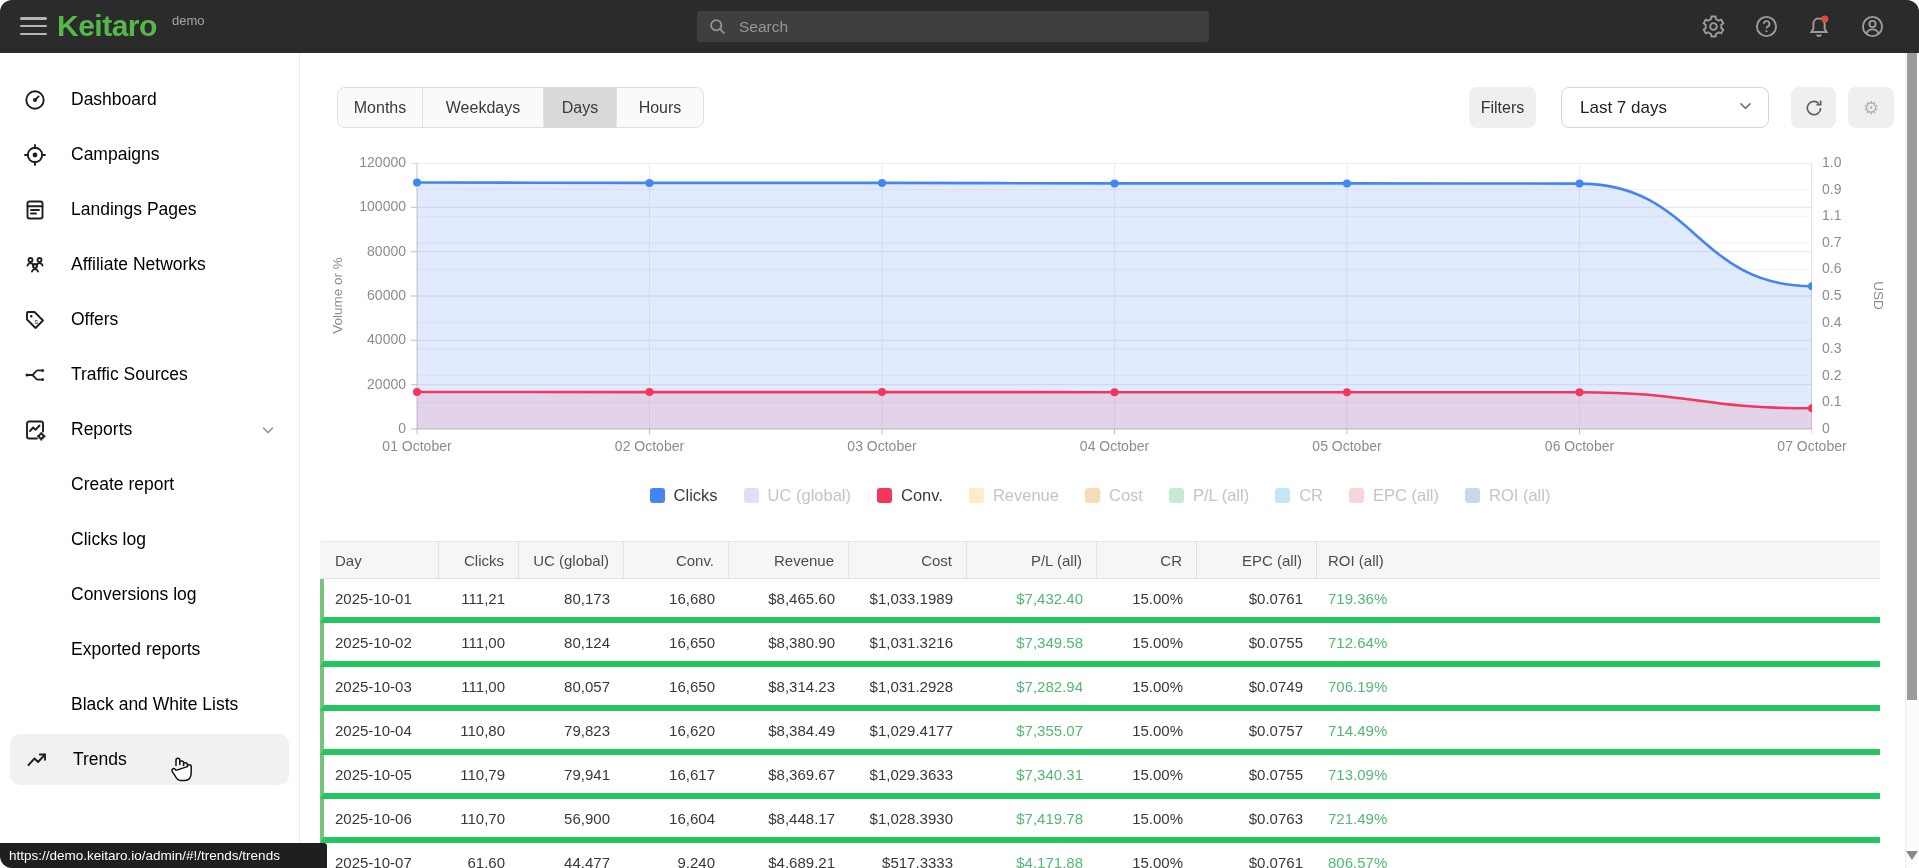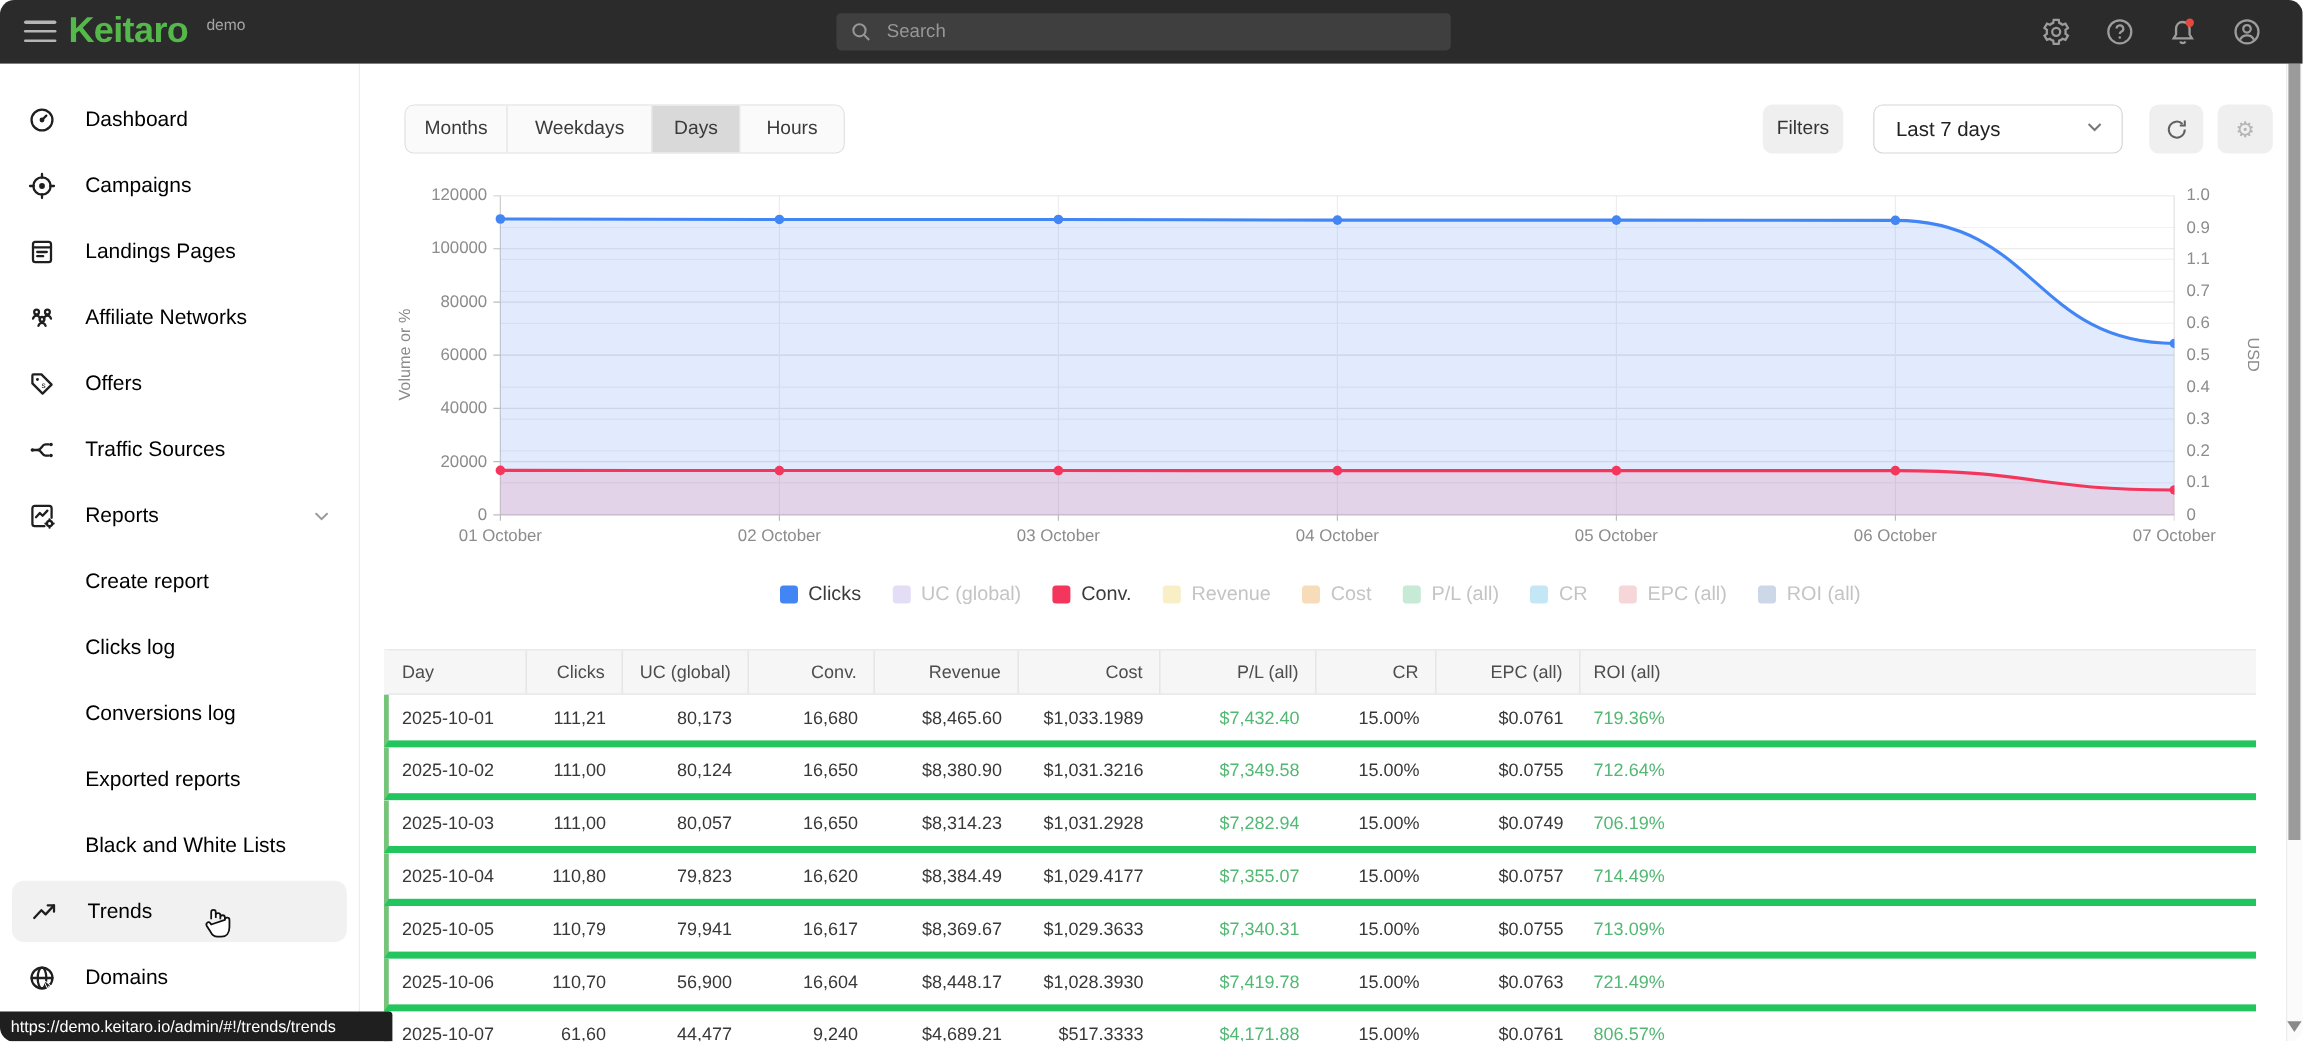--- a/index.html
+++ b/index.html
@@ -212,29 +212,20 @@
       </div>
       <div class="srow sub">
         <span>Black and White Lists</span>
       </div>
       <div class="srow active">
         <span class="icn"><svg width="24" height="24" viewBox="0 0 24 24" fill="none" stroke="#1f1f1f" stroke-width="1.9" stroke-linecap="round" stroke-linejoin="round">
             <polyline points="3.5,17 9.5,10.5 13,14 20,6.5"></polyline>
             <polyline points="14.8,6.5 20,6.5 20,11.7"></polyline>
           </svg></span>
         <span>Trends</span>
-      </div>
-      <div class="srow">
-        <span class="icn"><svg width="24" height="24" viewBox="0 0 24 24" fill="none" stroke="#1f1f1f" stroke-width="1.9" stroke-linecap="round" stroke-linejoin="round">
-            <circle cx="12" cy="12" r="8.7"></circle>
-            <ellipse cx="12" cy="12" rx="3.6" ry="8.7"></ellipse>
-            <line x1="3.3" y1="12" x2="20.7" y2="12"></line>
-            <path d="M14.5 14.5l5 4-2.2.5-.5 2.2-2.3-4.7z" fill="#1f1f1f" stroke="#fff" stroke-width="0.8"></path>
-          </svg></span>
-        <span>Domains</span>
       </div>
     </aside>
 
   <div class="tabs" id="tabs">
       <div class="tab" style="width: 84px;">Months</div>
       <div class="tab" style="width: 120px;">Weekdays</div>
       <div class="tab active" style="width: 72px;">Days</div>
       <div class="tab" style="width: 86px;">Hours</div>
     </div>
   <div class="btn gray filters">Filters</div>

